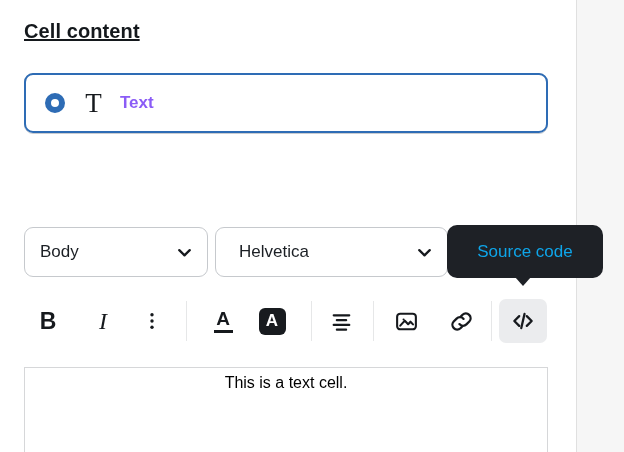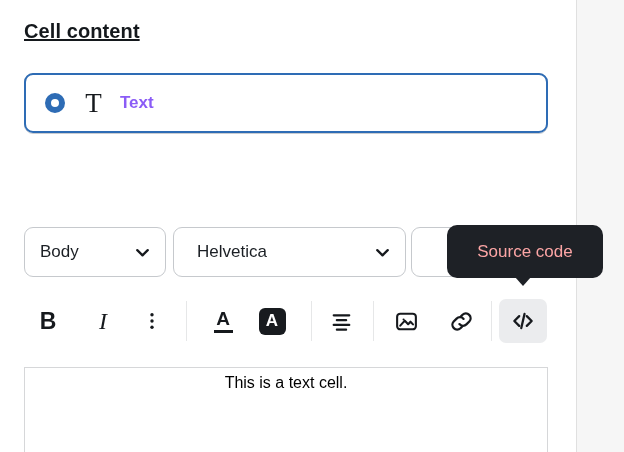--- a/index.html
+++ b/index.html
@@ -33,27 +33,27 @@
   .choice-icon { width: 27px; display: flex; justify-content: center; margin-right: 13px; flex: 0 0 auto; }
   .serif-t { font-family: "Liberation Serif", serif; font-size: 27px; font-weight: 500; line-height: 22px; }
   .choice-label { font-size: 17px; font-weight: 600; color: #8b5cf6; }
   
   .selects-row { position: absolute; left: 24px; top: 227px; display: flex; }
   .select {
     height: 50px; border: 1px solid #c6c9cd; border-radius: 9px; background: #fff;
     display: flex; align-items: center; justify-content: space-between;
     padding: 0 13px 0 15px; font-size: 17px; color: #1b1f24; cursor: pointer;
   }
-  .select.style-sel { width: 142px; }
+  .select.style-sel { width: 184px; }
   .select.font-sel  { width: 233px; margin-left: 7px; padding-left: 23px; }
   .select.third-sel { width: 106px; margin-left: 5px; }
   
   .tooltip {
     position: absolute; left: 447px; top: 225px; width: 156px; height: 53px;
-    background: #1e2126; border-radius: 10px; color: #fca5a5; font-size: 17px;
+    background: #1e2126; border-radius: 10px; color: #0ea5e9; font-size: 17px;
     display: flex; align-items: center; justify-content: center; z-index: 5;
   }
   .tooltip-caret {
     position: absolute; left: 68px; top: 100%; margin-top: -1px;
     width: 0; height: 0; border: 8px solid transparent;
     border-top: 9px solid #1e2126; border-bottom: 0;
   }
   
   .toolbar { position: absolute; left: 26px; top: 299px; height: 44px; display: flex; align-items: center; z-index: 2; }
   .tb-btn {

